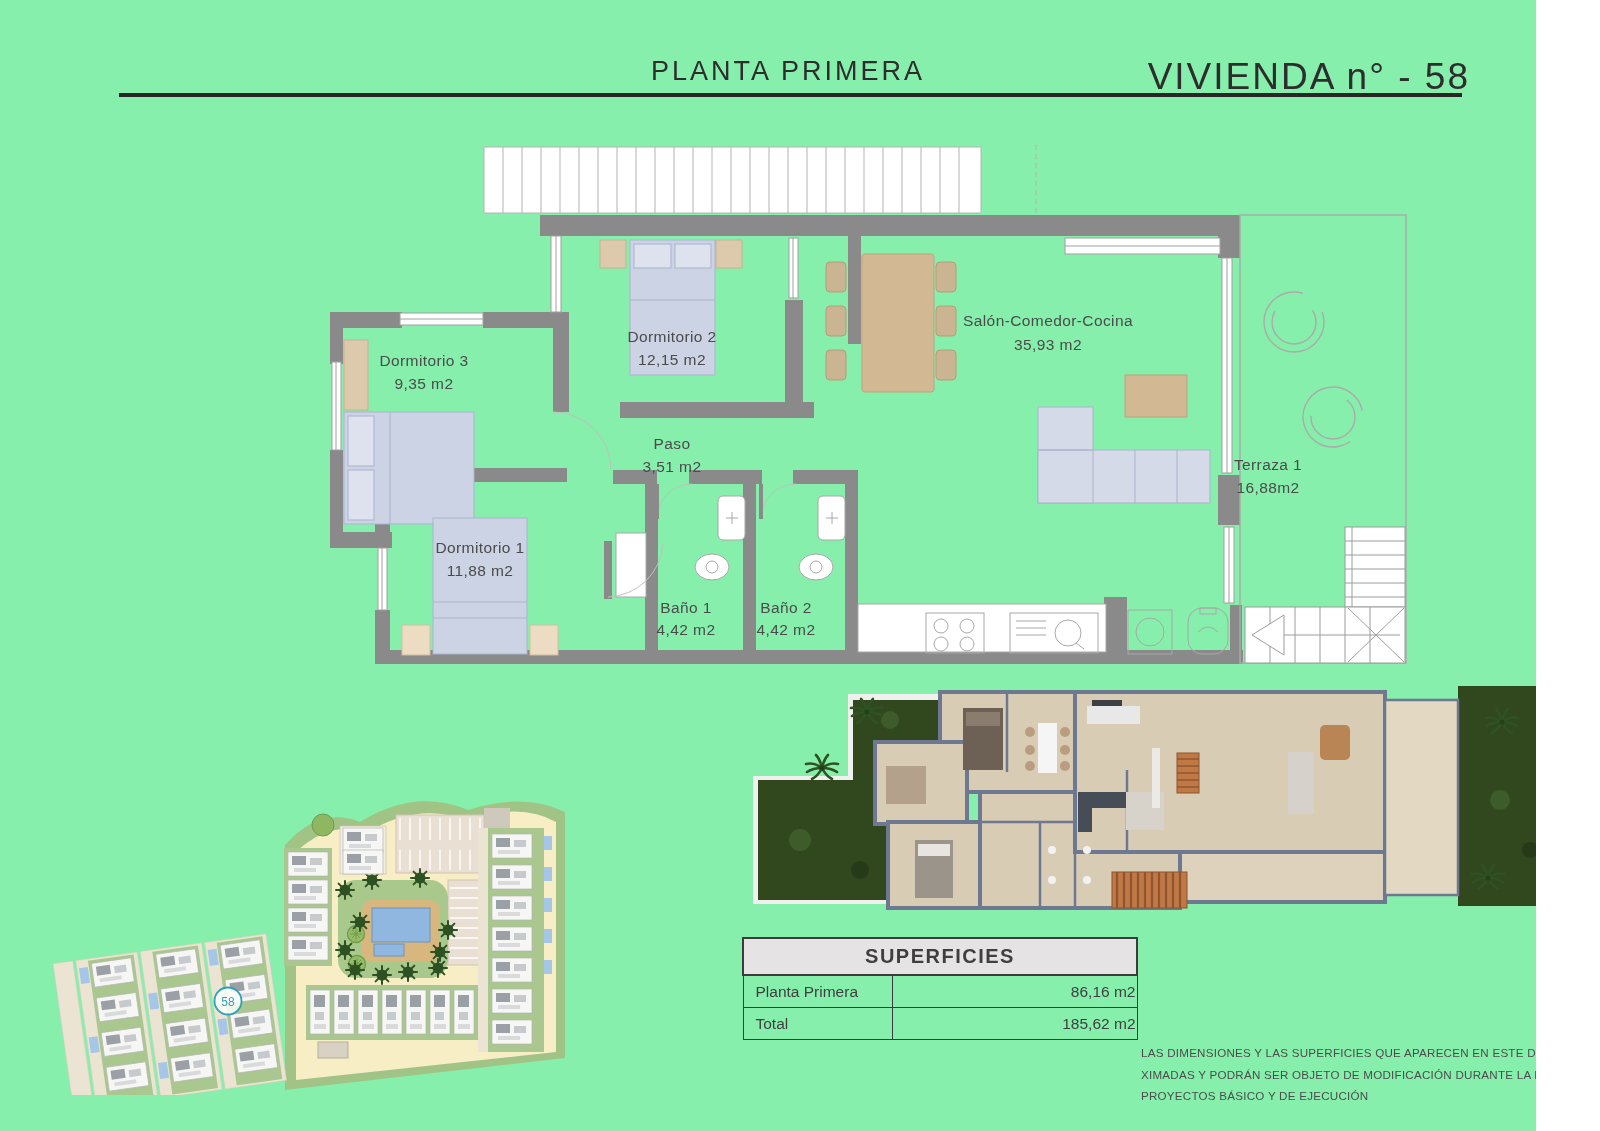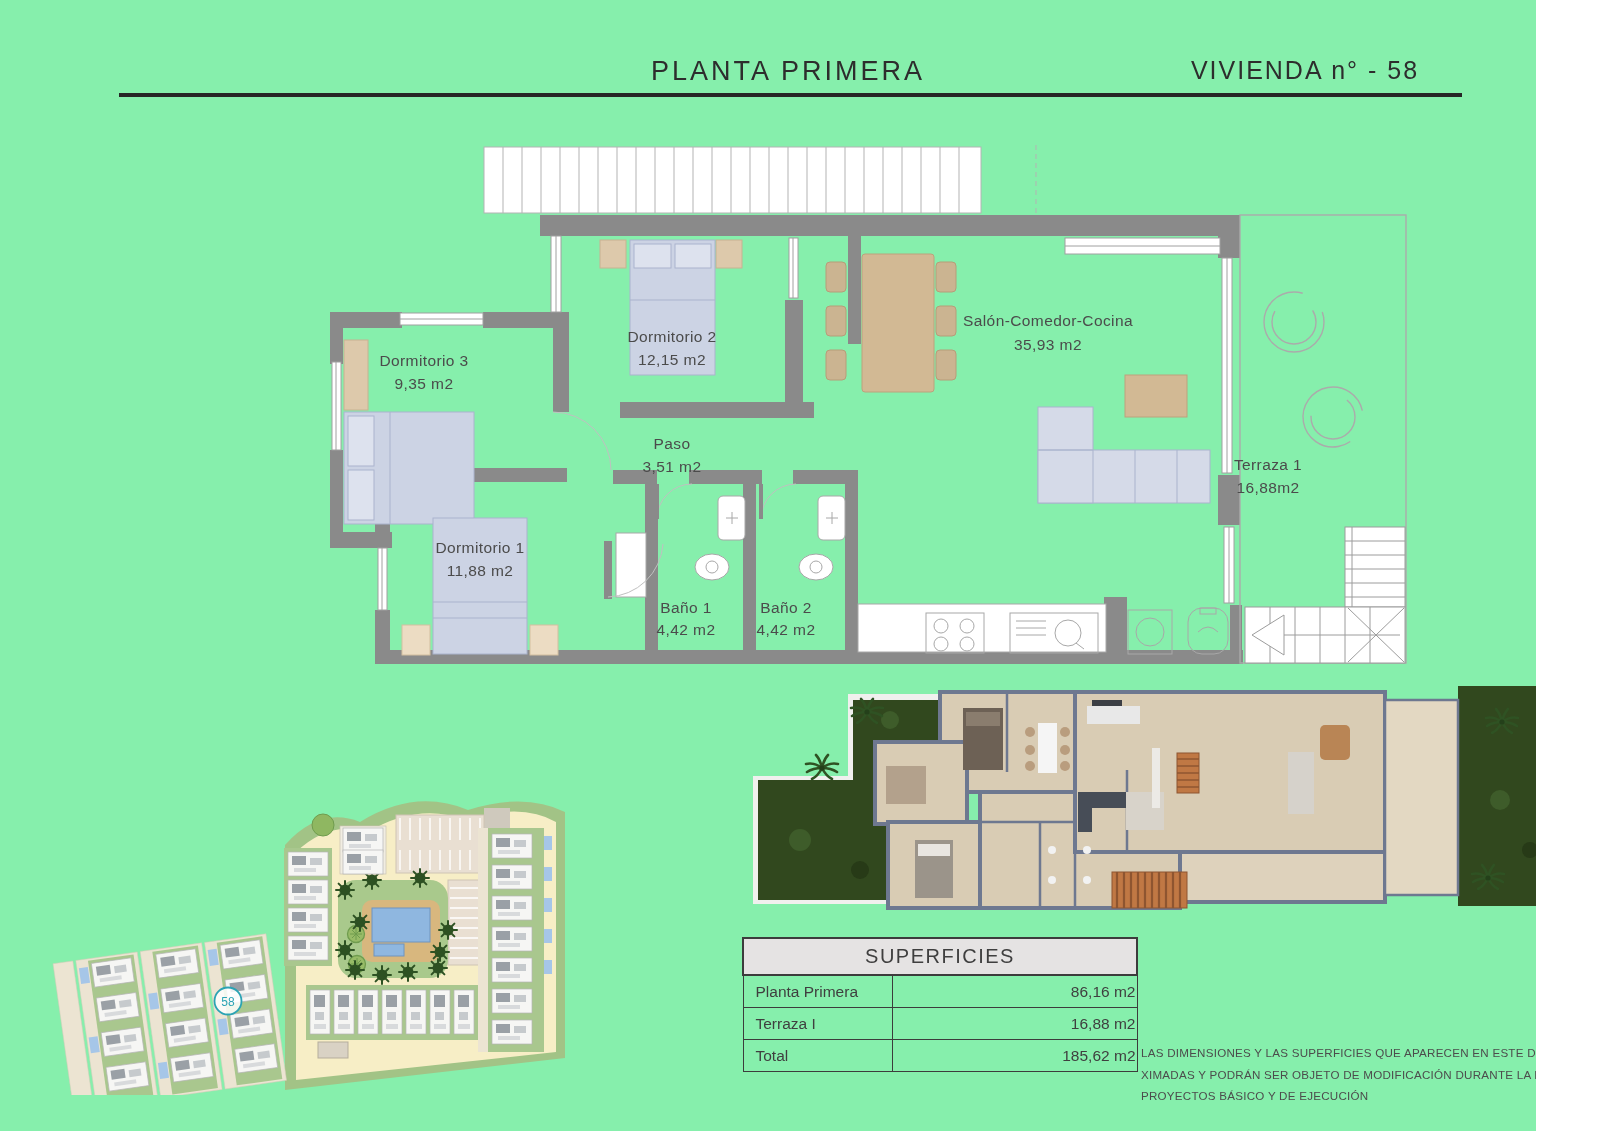--- a/index.html
+++ b/index.html
@@ -1,32 +1,32 @@
 <!DOCTYPE html>
 <html><head>
 <meta charset="utf-8">
 <style>
   html,body{margin:0;padding:0;background:#fff;}
   .page{position:relative;width:1536px;height:1131px;background:#86efac;
         font-family:"Liberation Sans",sans-serif;overflow:hidden;}
   
   .hdr-title{position:absolute;top:56px;left:558px;width:460px;text-align:center;
              font-size:27px;letter-spacing:3px;color:#2d2d2d;}
-  .hdr-unit{position:absolute;top:56px;left:1090px;width:430px;text-align:center;
-            font-size:25px;letter-spacing:2px;color:#2d2d2d;}
+  .hdr-unit{position:absolute;top:56px;left:1040px;width:430px;text-align:right;
+            font-size:37px;letter-spacing:2px;color:#2d2d2d;}
   .hdr-line{position:absolute;top:93px;left:119px;width:1343px;height:4px;background:#262626;}
   
   svg{position:absolute;}
   svg text{font-family:"Liberation Sans",sans-serif;}
   .room-name,.room-area{font-size:15.5px;fill:#4b4b4b;letter-spacing:.4px;text-anchor:middle;}
   
   .sup-table{position:absolute;left:742px;top:937px;width:396px;border-collapse:collapse;
              color:#3f3f3f;}
   .sup-table th{border:2px solid #3c3c3c;background:#e5e3e3;height:33px;
-                font-size:20px;font-weight:normal;letter-spacing:1.5px;}
+                font-size:20px;font-weight:bold;letter-spacing:1.5px;}
   .sup-table td{border:1.6px solid #3c3c3c;height:29px;font-size:15.5px;}
   .sup-label{width:141px;padding-left:12px;}
   .sup-value{width:255px;text-align:right;}
   
   .disclaimer{position:absolute;left:1141px;top:1042px;width:470px;
               font-size:11.6px;line-height:21.5px;color:#4c4c4c;letter-spacing:.25px;}
   .disclaimer div{white-space:nowrap;}
 </style>
 </head>
 <body>
@@ -457,24 +457,20 @@
       <tr>
           <th colspan="2">SUPERFICIES</th>
         </tr>
     </thead>
     <tbody>
       <tr>
         <td class="sup-label">Planta Primera</td>
         <td class="sup-value">86,16 m2</td>
       </tr>
       <tr>
-        <td class="sup-label">Terraza I</td>
-        <td class="sup-value">16,88 m2</td>
-      </tr>
-      <tr>
         <td class="sup-label">Total</td>
         <td class="sup-value">185,62 m2</td>
       </tr>
     </tbody>
   </table>
 
   <div class="disclaimer">
     <div>LAS DIMENSIONES Y LAS SUPERFICIES QUE APARECEN EN ESTE DOCUMENTO SON APRO-</div>
     <div>XIMADAS Y PODRÁN SER OBJETO DE MODIFICACIÓN DURANTE LA REDACCIÓN DE LOS</div>
     <div>PROYECTOS BÁSICO Y DE EJECUCIÓN</div>

